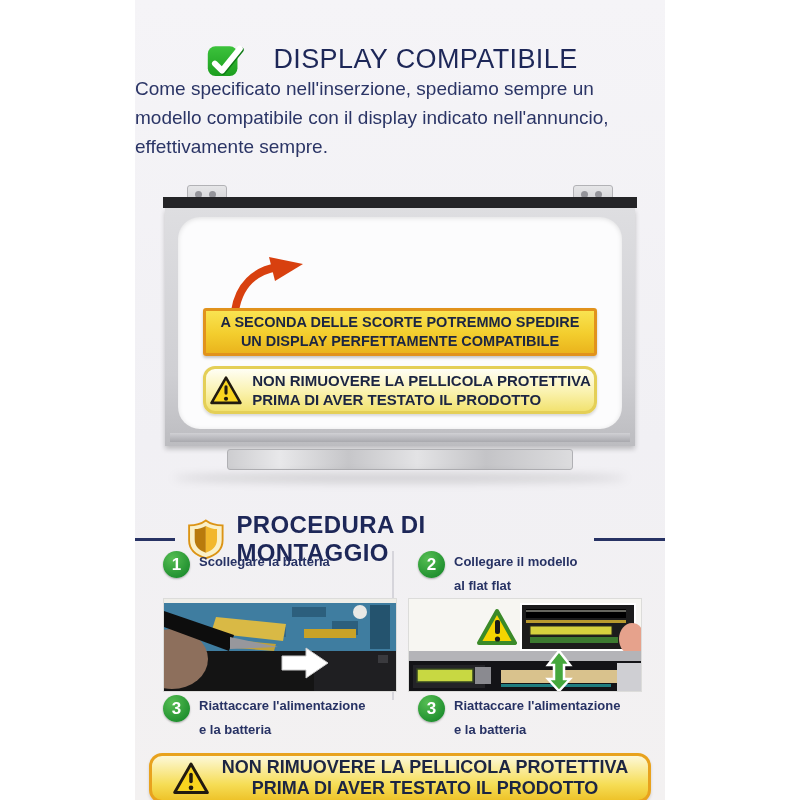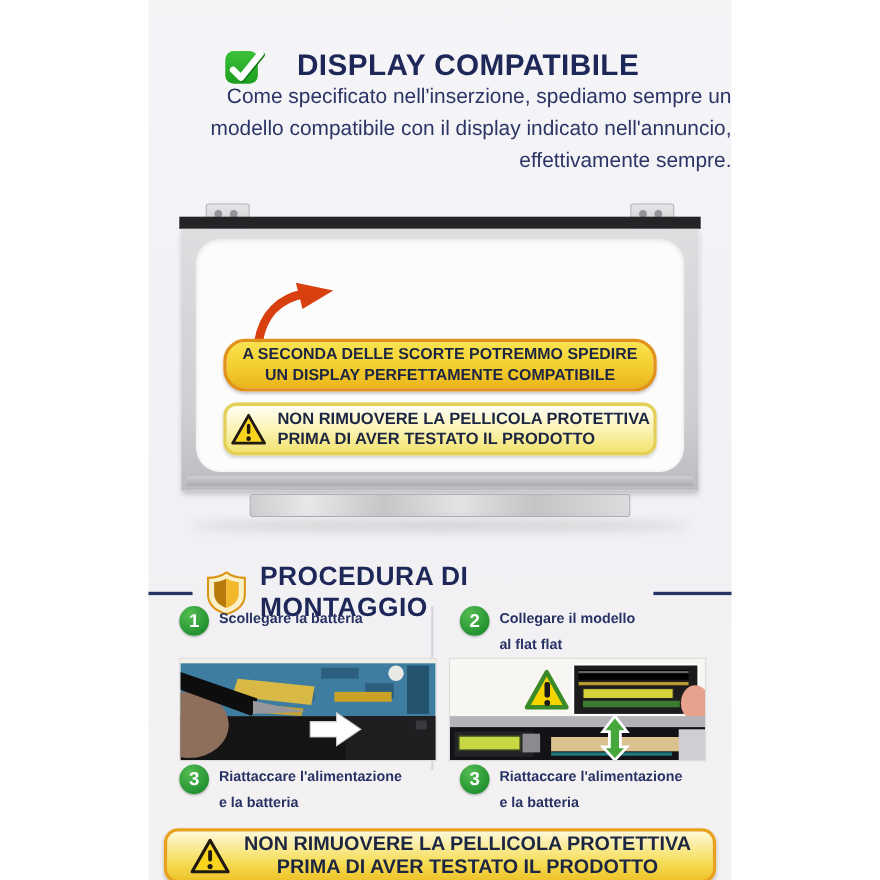--- a/index.html
+++ b/index.html
@@ -2,23 +2,23 @@
 <html><head>
 <meta charset="utf-8">
 <style>
   html,body { margin:0; padding:0; background:#ffffff; font-family:"Liberation Sans", sans-serif; }
   .canvas { position:relative; width:800px; height:800px; margin:0 auto; background:#ffffff; overflow:hidden; }
   .content { position:absolute; left:135px; top:0; width:530px; height:800px;
              background:linear-gradient(180deg,#f5f4f7 0%, #f1f0f4 55%, #f3f1f1 100%); }
 
   
   .title-row { position:absolute; top:28px; left:0; width:100%; display:flex; justify-content:center; align-items:center; gap:13px; }
-  .title-row h1 { margin:16px; font-size:27px; font-weight:bold; color:#1d2758; letter-spacing:0.4px; }
+  .title-row h1 { margin:16px; font-size:27px; font-weight:normal; color:#1d2758; letter-spacing:0.4px; }
   .check-icon { width:38px; height:38px; flex:0 0 auto; }
-  .paragraph { position:absolute; top:74px; left:0; width:100%; text-align:right;
+  .paragraph { position:absolute; top:74px; left:0; width:100%; text-align:left;
                font-size:19px; line-height:29px; color:#2b3566; }
 
   
   .panel { position:absolute; top:185px; left:0; width:530px; height:300px; }
   .bracket { position:absolute; top:0; width:38px; height:24px;
              background:linear-gradient(#e6e6e8,#c8c8cc); border:1px solid #b2b2b6; border-radius:3px 3px 0 0; }
   .bracket.left { left:52px; } .bracket.right { right:52px; }
   .bracket i { position:absolute; top:5px; width:7px; height:7px; border-radius:50%; background:#94949a; }
   .bracket i.h1 { left:7px; } .bracket i.h2 { left:21px; }
   .panel-black { position:absolute; top:12px; left:28px; right:28px; height:11px; background:#242427; }
@@ -29,21 +29,21 @@
             border-radius:22px; box-shadow:inset 0 1px 5px rgba(0,0,0,.12); }
   .bottom-bar { position:absolute; bottom:4px; left:5px; right:5px; height:9px;
                 background:linear-gradient(#d0d0d4,#a9a9ae); }
   .foil { position:absolute; top:264px; left:92px; right:92px; height:19px; border:1px solid #b0b0b4; border-radius:3px;
           background:linear-gradient(90deg,#cdcdd0 0%,#e8e8ea 15%,#c6c6c9 35%,#e3e3e5 55%,#c4c4c7 75%,#dcdcde 100%); }
   .panel-shadow { position:absolute; top:289px; left:38px; right:38px; height:8px;
                   background:rgba(0,0,0,.16); border-radius:50%; filter:blur(5px); }
   .red-arrow { position:absolute; left:88px; top:70px; width:92px; height:58px; }
 
   .stock-banner { position:absolute; left:68px; top:123px; width:394px; height:48px; box-sizing:border-box;
-                  border:3px solid #e1921c; border-radius:20px;
+                  border:3px solid #e1921c; border-radius:3px;
                   background:linear-gradient(180deg,#f9e351 0%, #f3cd2d 55%, #eab41d 100%);
                   box-shadow:0 2px 3px rgba(0,0,0,.22);
                   display:flex; flex-direction:column; justify-content:center; text-align:center;
                   font-weight:bold; font-size:14.5px; line-height:19px; color:#1c2542; }
   .film-banner { position:absolute; left:68px; top:181px; width:394px; height:48px; box-sizing:border-box;
                  border:3px solid #e4cf57; border-radius:12px;
                  background:linear-gradient(180deg,#fffef5 0%, #faf2ae 55%, #f4e univ 100%);
                  background:linear-gradient(180deg,#fffef5 0%, #faf2ae 55%, #f2e270 100%);
                  box-shadow:0 2px 3px rgba(0,0,0,.15);
                  display:flex; align-items:center; justify-content:center; gap:9px;

